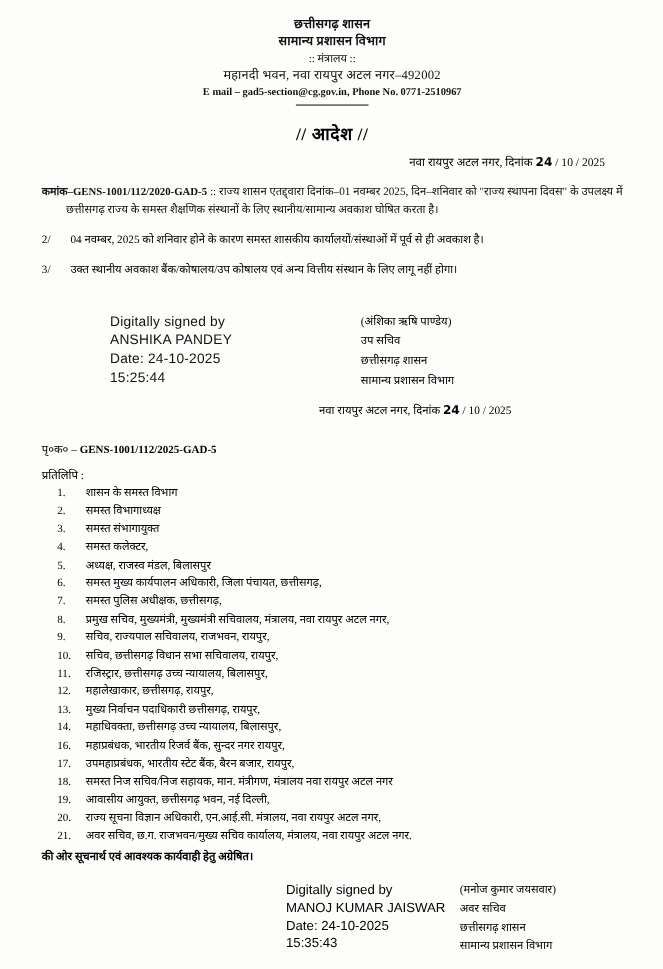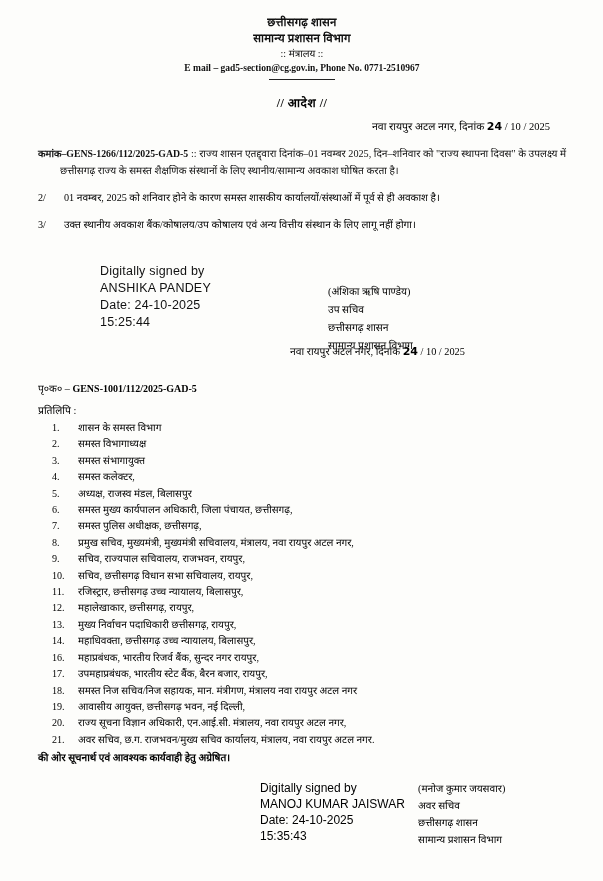--- a/index.html
+++ b/index.html
@@ -53,21 +53,21 @@
     text-align: center;
   }
   .rule-short {
     width: 66px;
     height: 1px;
     background: #222;
     margin: 3px auto 2px auto;
   }
   .order-title {
     margin-top: 14px;
-    font-size: 12px;
+    font-size: 16px;
     font-weight: bold;
     letter-spacing: 0.5px;
   }
   .dateline {
     margin-top: 8px;
     font-size: 10.5px;
     text-align: right;
     padding-right: 16px;
   }
   .dateline .hand {
@@ -112,21 +112,21 @@
   }
   .dsig-1 { left: 62px; top: 4px; }
   .right-block {
     position: absolute;
     left: 290px;
     top: 0px;
     font-size: 10.3px;
     line-height: 18px;
     text-align: left;
   }
-  .right-block .nm { margin-top: 24px; }
+  .right-block .nm { margin-top: 4px; }
   .footer-ref {
     margin-top: 2px;
     position: relative;
     font-size: 10.2px;
     line-height: 16px;
   }
   .footer-ref .ref {
     font-weight: bold;
     font-size: 10px;
   }
@@ -193,39 +193,40 @@
 <body>
 
 <div class="page">
   <div class="paper"></div>
   <div class="content">
 
     <div class="center">
       <div class="hdr-line b">छत्तीसगढ़ शासन</div>
       <div class="hdr-line b">सामान्य प्रशासन विभाग</div>
       <div class="hdr-small">:: मंत्रालय ::</div>
+      <div class="hdr-line">महानदी भवन, नवा रायपुर अटल नगर–492002</div>
       <div class="hdr-email">E mail – gad5-section@cg.gov.in, Phone No. 0771-2510967</div>
       <div class="rule-short"></div>
       <div class="order-title">// आदेश //</div>
     </div>
 
     <div class="dateline">
       <span>नवा रायपुर अटल नगर, दिनांक</span>
       <span class="hand">24</span>
       <span>/ 10 / 2025</span>
     </div>
 
     <div class="para para-1">
-      <span class="ref" style="font-weight:bold;font-size:9.8px;">कमांक–GENS-1266/112/2025-GAD-5</span>
+      <span class="ref" style="font-weight:bold;font-size:9.8px;">कमांक–GENS-1001/112/2020-GAD-5</span>
       <span>:: राज्य शासन एतद्द्वारा दिनांक–01 नवम्बर 2025, दिन–शनिवार को "राज्य स्थापना दिवस" के उपलक्ष्य में छत्तीसगढ़ राज्य के समस्त शैक्षणिक संस्थानों के लिए स्थानीय/सामान्य अवकाश घोषित करता है।</span>
     </div>
 
     <div class="num-block">
       <span class="num">2/</span>
-      <span class="txt">01 नवम्बर, 2025 को शनिवार होने के कारण समस्त शासकीय कार्यालयों/संस्थाओं में पूर्व से ही अवकाश है।</span>
+      <span class="txt">04 नवम्बर, 2025 को शनिवार होने के कारण समस्त शासकीय कार्यालयों/संस्थाओं में पूर्व से ही अवकाश है।</span>
     </div>
 
     <div class="num-block">
       <span class="num">3/</span>
       <span class="txt">उक्त स्थानीय अवकाश बैंक/कोषालय/उप कोषालय एवं अन्य वित्तीय संस्थान के लिए लागू नहीं होगा।</span>
     </div>
 
     <div class="sig-area">
       <div class="dsig dsig-1">
         <div>Digitally signed by</div>

